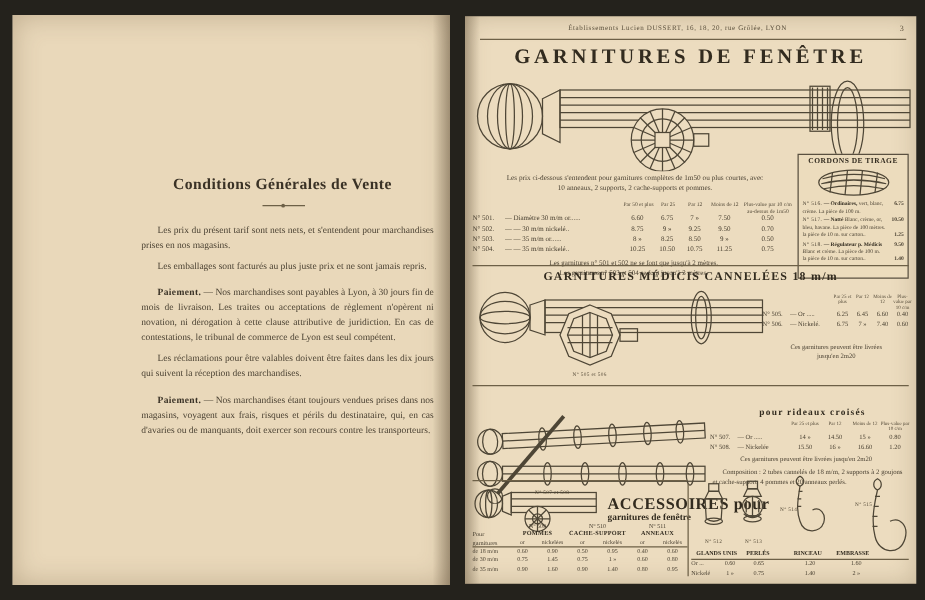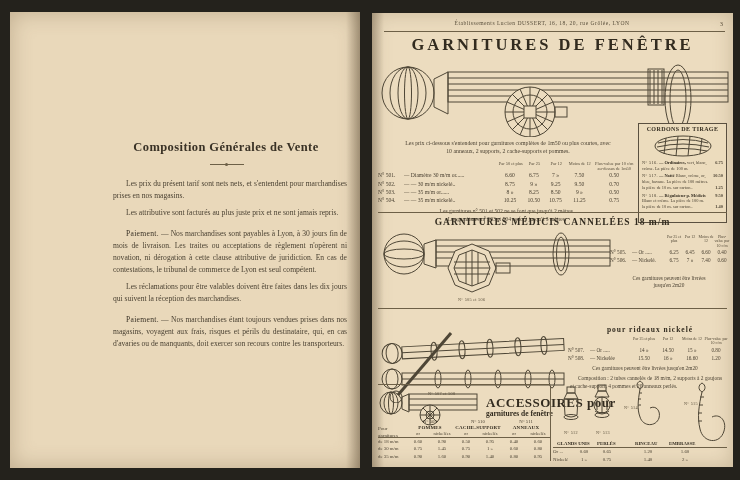--- a/index.html
+++ b/index.html
@@ -21,21 +21,21 @@
 
   
   .cgv-title{position:absolute;top:128px;left:88px;width:256px;text-align:center;
     font-weight:bold;font-size:12.5px;color:#3a3226;letter-spacing:.4px;}
   .cgv-divider{position:absolute;top:152px;left:200px;width:34px;border-top:1px solid #6d6047;}
   .cgv-divider::after{content:"";position:absolute;left:15px;top:-2px;width:3px;height:3px;background:#6d6047;border-radius:50%;}
   .cgv-text{position:absolute;top:166px;left:103px;width:234px;font-size:7.6px;
     line-height:1.58;text-align:justify;color:#4b4233;}
   .cgv-text p{margin:0 0 5px;text-indent:13px;}
   .cgv-text p.spaced{margin-top:9px;}
-  .lead{font-weight:normal;color:#3a3226;letter-spacing:.3px;}
+  .lead{font-weight:bold;color:#3a3226;letter-spacing:.3px;}
 
   
   .rp-header{position:absolute;top:7px;left:30px;width:280px;text-align:center;
     font-size:5.6px;letter-spacing:.5px;color:#5a4f3c;}
   .rp-pagenum{position:absolute;top:7px;right:10px;font-size:6.5px;color:#5a4f3c;}
   .rp-rule{position:absolute;border-top:1px solid #6d6047;left:12px;right:8px;}
   .rp-title{position:absolute;top:22px;left:0;width:100%;text-align:center;
     font-size:16.5px;font-weight:bold;letter-spacing:3px;color:#322b1f;}
   .sec-title{position:absolute;left:0;width:100%;text-align:center;font-weight:bold;
     color:#322b1f;letter-spacing:1px;}
@@ -101,25 +101,25 @@
   .grow2{display:flex;line-height:1.5;}
   .grow2 .lbl{width:22px;white-space:nowrap}
   .grow2 .g1{width:18px;text-align:center}.grow2 .g2{width:28px;text-align:center}
   .grow2 .gap{width:10px}
   .grow2 .g3{width:34px;text-align:center}.grow2 .g4{width:40px;text-align:center}
 </style>
 </head>
 <body>
 
 <div class="page" id="left-page">
-  <div class="cgv-title">Composition Générales de Vente</div>
+  <div class="cgv-title">Conditions Générales de Vente</div>
   <div class="cgv-divider"></div>
   <div class="cgv-text">
     <p><span class="lead"></span><span>Les prix du présent tarif sont nets nets, et s'entendent pour marchandises prises en nos magasins.</span></p>
-    <p><span class="lead"></span><span>Les attributive sont facturés au plus juste prix et ne sont jamais repris.</span></p>
+    <p><span class="lead"></span><span>Les emballages sont facturés au plus juste prix et ne sont jamais repris.</span></p>
     <p class="spaced"><span class="lead">Paiement.</span><span> — Nos marchandises sont payables à Lyon, à 30 jours fin de mois de livraison. Les traites ou acceptations de règlement n'opèrent ni novation, ni dérogation à cette clause attributive de juridiction. En cas de contestations, le tribunal de commerce de Lyon est seul compétent.</span></p>
     <p><span class="lead"></span><span>Les réclamations pour être valables doivent être faites dans les dix jours qui suivent la réception des marchandises.</span></p>
     <p class="spaced"><span class="lead">Paiement.</span><span> — Nos marchandises étant toujours vendues prises dans nos magasins, voyagent aux frais, risques et périls du destinataire, qui, en cas d'avaries ou de manquants, doit exercer son recours contre les transporteurs.</span></p>
   </div>
 </div>
 
 <div class="page" id="right-page">
 
   <div class="rp-header">Établissements Lucien DUSSERT, 16, 18, 20, rue Grôlée, LYON</div>
   <div class="rp-pagenum">3</div>
@@ -314,21 +314,21 @@
       <span class="c">0.60</span>
     </div>
   </div>
   <div class="small-note" style="top:262px;left:238px;width:118px;">
     <span>Ces garnitures peuvent être livrées</span><br>
     <span>jusqu'en 2m20</span>
   </div>
 
   <div class="rp-rule" style="top:295px;left:6px;right:6px;"></div>
 
-  <div class="sec-title" style="top:312px;left:200px;width:156px;font-size:7.5px;">pour rideaux nickelé</div>
+  <div class="sec-title" style="top:312px;left:200px;width:156px;font-size:7.5px;">pour rideaux croisés</div>
 
   <svg width="190" height="72" viewBox="0 0 190 72" style="position:absolute;top:318px;left:4px;">
     <g class="ink-stroke">
 
       <line x1="75" y1="2" x2="22" y2="64" stroke-width="3"></line>
       <circle cx="20" cy="66" r="6"></circle>
 
       <g transform="rotate(-3 100 18)">
         <circle cx="16" cy="18" r="10"></circle>
           <ellipse cx="16" cy="18" rx="6" ry="10"></ellipse>

